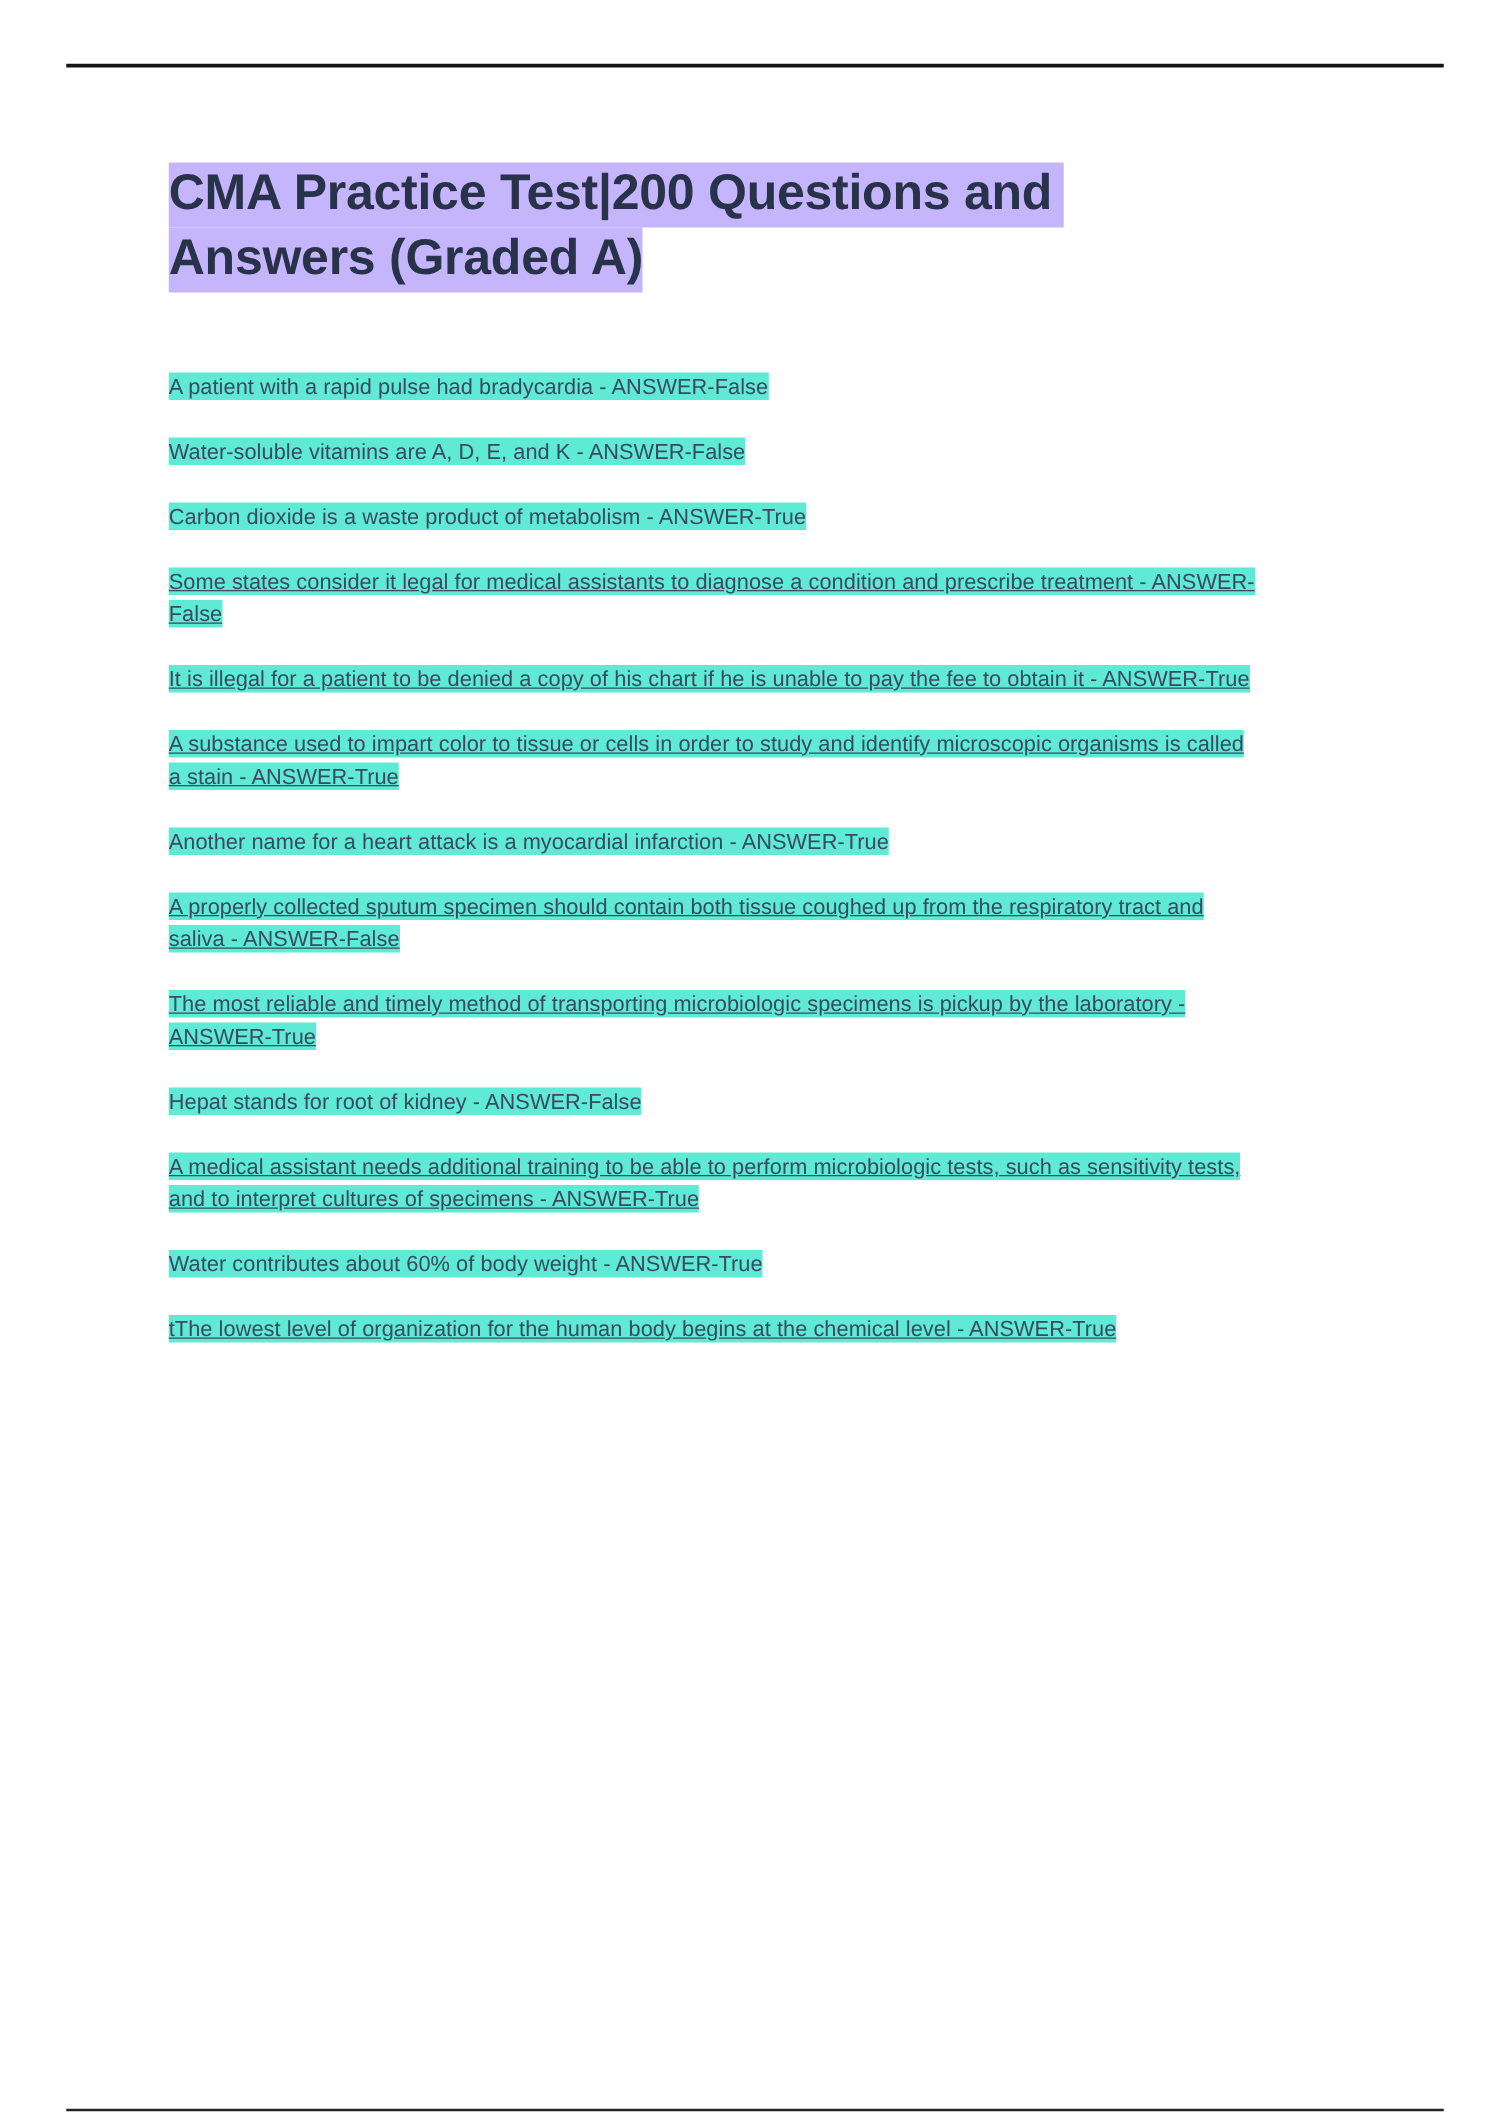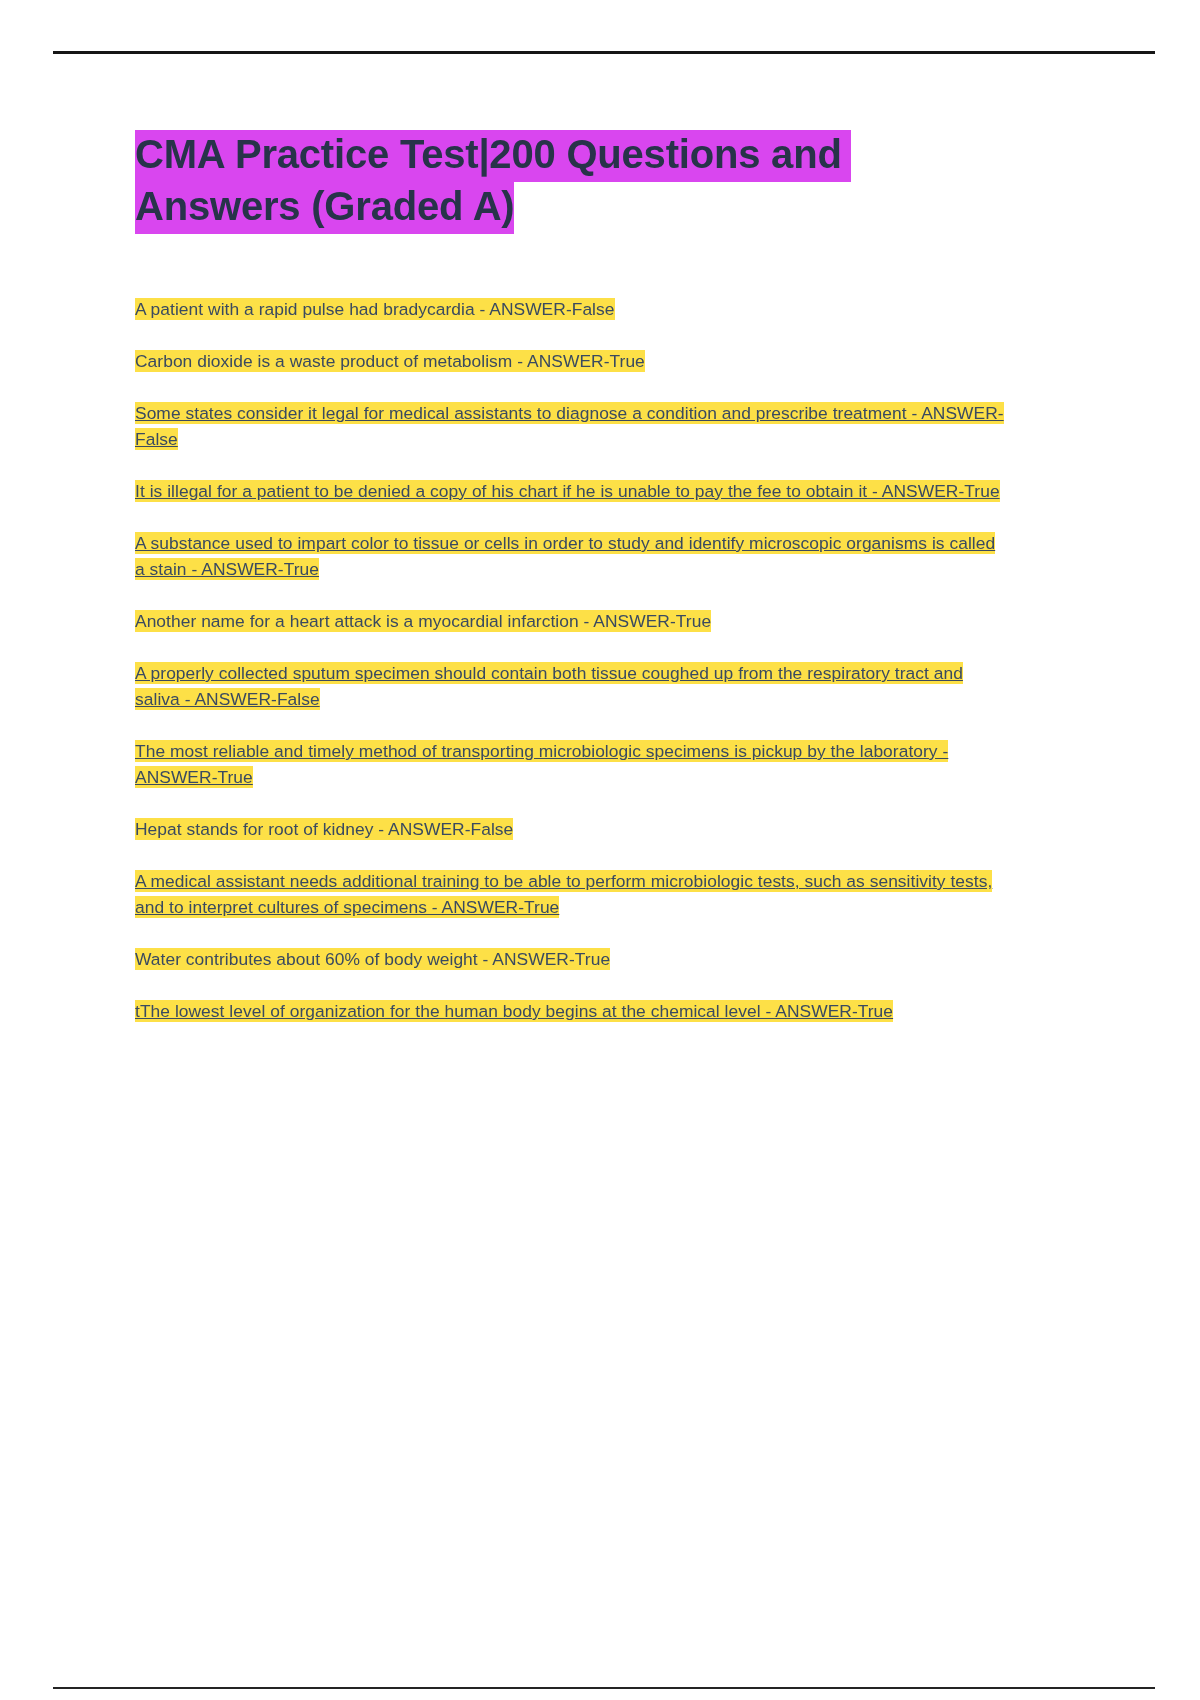--- a/index.html
+++ b/index.html
@@ -51,21 +51,21 @@
   
   .doc-title {
     margin: 0;
     font-size: 40px;
     line-height: 1.30;
     font-weight: bold;
     color: #28334a;
     letter-spacing: -0.2px;
     white-space: pre-wrap;
     display: inline;
-    background: #d946ef;
+    background: #c4b5fd;
     box-decoration-break: clone;
     -webkit-box-decoration-break: clone;
     padding: 2px 0 6px 0;
   }
   .title-wrap {
     width: 880px;
     margin-bottom: 0;
   }
 
   
@@ -77,21 +77,21 @@
   }
   .qa-item {
     font-size: 17.4px;
     line-height: 26px;
     color: #3a4a60;
     margin-bottom: 26px;
     letter-spacing: 0.05px;
     max-width: 870px;
   }
   .qa-item > span {
-    background: #fde047;
+    background: #5eead4;
     box-decoration-break: clone;
     -webkit-box-decoration-break: clone;
     padding: 1px 0;
   }
   .qa-item.wide { max-width: 872px; text-decoration: underline; }
 </style>
 </head>
 <body>
 
 <div class="page">
@@ -99,20 +99,21 @@
   <div class="rule rule-top"></div>
 
   <div class="content">
 
     <div class="title-wrap">
       <h1 class="doc-title">CMA Practice Test|200 Questions and Answers (Graded A)</h1>
     </div>
 
     <ul class="qa-list">
       <li class="qa-item"><span>A patient with a rapid pulse had bradycardia - ANSWER-False</span></li>
+      <li class="qa-item"><span>Water-soluble vitamins are A, D, E, and K - ANSWER-False</span></li>
       <li class="qa-item"><span>Carbon dioxide is a waste product of metabolism - ANSWER-True</span></li>
       <li class="qa-item wide"><span>Some states consider it legal for medical assistants to diagnose a condition and prescribe treatment - ANSWER-False</span></li>
       <li class="qa-item wide"><span>It is illegal for a patient to be denied a copy of his chart if he is unable to pay the fee to obtain it - ANSWER-True</span></li>
       <li class="qa-item wide"><span>A substance used to impart color to tissue or cells in order to study and identify microscopic organisms is called a stain - ANSWER-True</span></li>
       <li class="qa-item"><span>Another name for a heart attack is a myocardial infarction - ANSWER-True</span></li>
       <li class="qa-item wide"><span>A properly collected sputum specimen should contain both tissue coughed up from the respiratory tract and saliva - ANSWER-False</span></li>
       <li class="qa-item wide"><span>The most reliable and timely method of transporting microbiologic specimens is pickup by the laboratory - ANSWER-True</span></li>
       <li class="qa-item"><span>Hepat stands for root of kidney - ANSWER-False</span></li>
       <li class="qa-item wide"><span>A medical assistant needs additional training to be able to perform microbiologic tests, such as sensitivity tests, and to interpret cultures of specimens - ANSWER-True</span></li>
       <li class="qa-item"><span>Water contributes about 60% of body weight - ANSWER-True</span></li>

